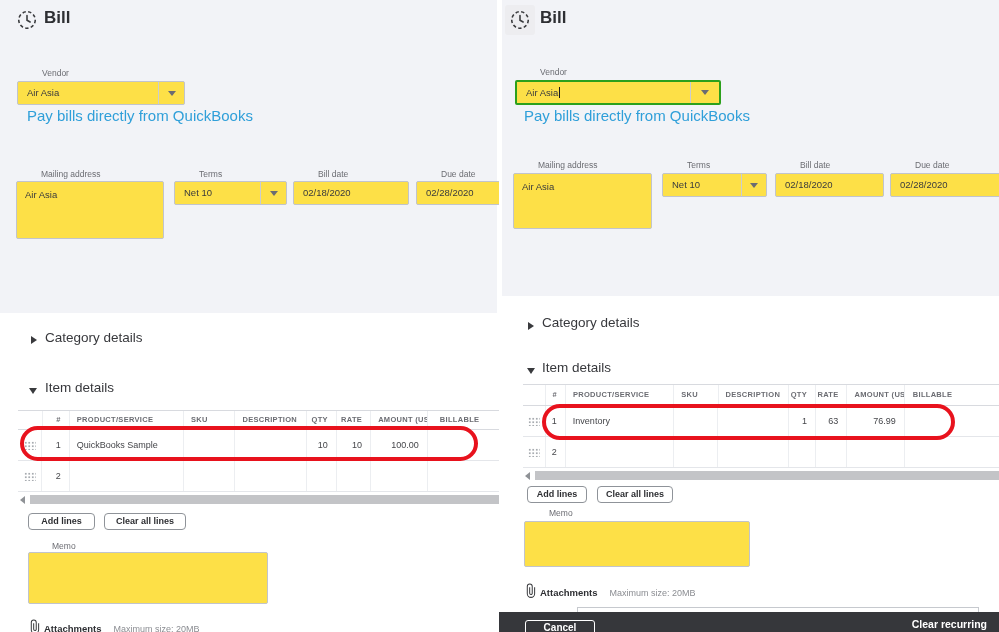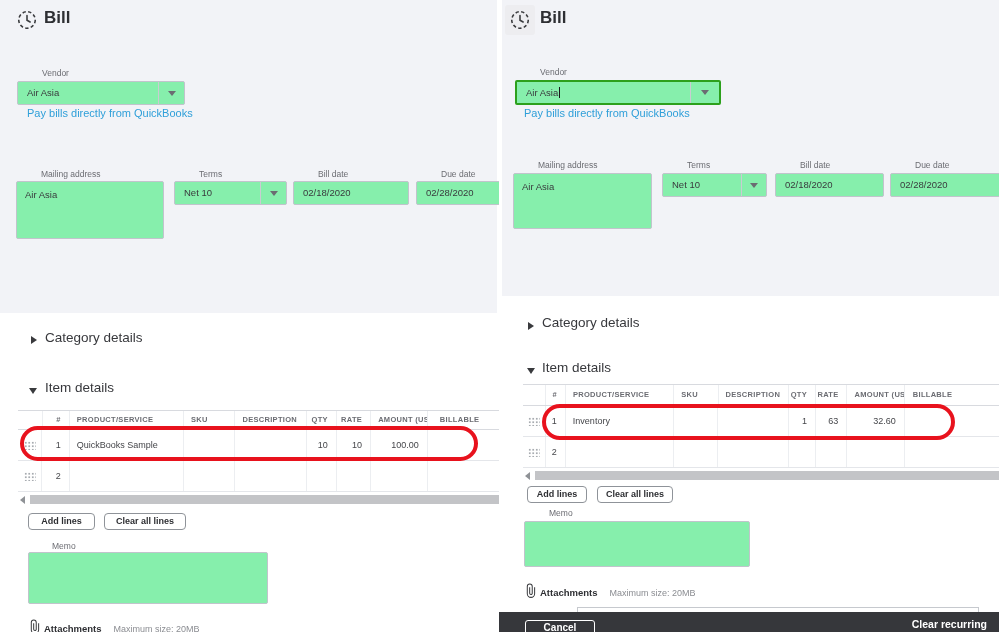--- a/index.html
+++ b/index.html
@@ -13,28 +13,28 @@
   #panel-right { left: 499px; width: 500px; }
   .graybg { position: absolute; top: 0; background: #f2f3f7; }
   #panel-left  .graybg { left: 0; width: 497px; height: 313px; }
   #panel-right .graybg { left: 3px; width: 497px; height: 296px; }
 
   .icon-sq { position: absolute; background: #ededf0; border-radius: 3px; }
   .hdr-icon { position: absolute; }
   .hdr-title { position: absolute; font-size: 17px; font-weight: bold; color: #2e2f33; }
 
   .fld-label { position: absolute; font-size: 8.5px; color: #6b6c72; margin-left: 24px; }
-  .ibox { position: absolute; background: #86efac; border: 1px solid #c1c4cc; border-radius: 2px; overflow: hidden; }
+  .ibox { position: absolute; background: #fde047; border: 1px solid #c1c4cc; border-radius: 2px; overflow: hidden; }
   .ibox .txt { font-size: 9.5px; color: #393a3d; line-height: 21px; padding-left: 9px; white-space: nowrap; }
   .ibox.area .txt { line-height: normal; padding: 7px 0 0 8px; }
   .ibox.focus { border: 2px solid #2ca01c; }
   .dd-seg { position: absolute; right: 0; top: 0; bottom: 0; display: flex; align-items: center; justify-content: center; border-left: 1px solid #c9ccd1; }
   .dd { width: 0; height: 0; border-left: 4px solid transparent; border-right: 4px solid transparent; border-top: 5px solid #6b6c72; }
   .caret { display: inline-block; width: 1px; height: 11px; background: #17181a; margin-left: 1px; vertical-align: -2px; }
-  .link { position: absolute; font-size: 11px; color: #2f9fd9; cursor: pointer; }
+  .link { position: absolute; font-size: 15px; color: #2f9fd9; cursor: pointer; }
 
   .tri-r { position: absolute; width: 0; height: 0; border-top: 4.5px solid transparent; border-bottom: 4.5px solid transparent; border-left: 6px solid #393a3d; }
   .tri-d { position: absolute; width: 0; height: 0; border-left: 4.5px solid transparent; border-right: 4.5px solid transparent; border-top: 6px solid #393a3d; }
   .sec-title { position: absolute; font-size: 13.5px; color: #37383c; }
 
   .tbl { position: absolute; background: #fff; overflow: hidden; }
   .trow { display: flex; border-bottom: 1px solid #e4e6ea; }
   .trow.head { border-top: 1px solid #d8dadf; border-bottom: 1px solid #d8dadf; }
   .c { border-right: 1px solid #eceef1; overflow: hidden; white-space: nowrap; font-size: 9px; color: #45464a; }
   .th { font-size: 7.5px; font-weight: bold; color: #6b6c72; letter-spacing: .3px; }
@@ -261,21 +261,21 @@
     <div class="trow">
       <div class="c c-drag">
           <span class="dots"></span>
         </div>
       <div class="c c-num r">1</div>
       <div class="c c-prod l">Inventory</div>
       <div class="c c-sku l"></div>
       <div class="c c-desc l"></div>
       <div class="c c-qty r">1</div>
       <div class="c c-rate r">63</div>
-      <div class="c c-amt r">32.60</div>
+      <div class="c c-amt r">76.99</div>
       <div class="c c-bil"></div>
     </div>
     <div class="trow">
       <div class="c c-drag">
           <span class="dots"></span>
         </div>
       <div class="c c-num r">2</div>
       <div class="c c-prod l"></div>
       <div class="c c-sku l"></div>
       <div class="c c-desc l"></div>

